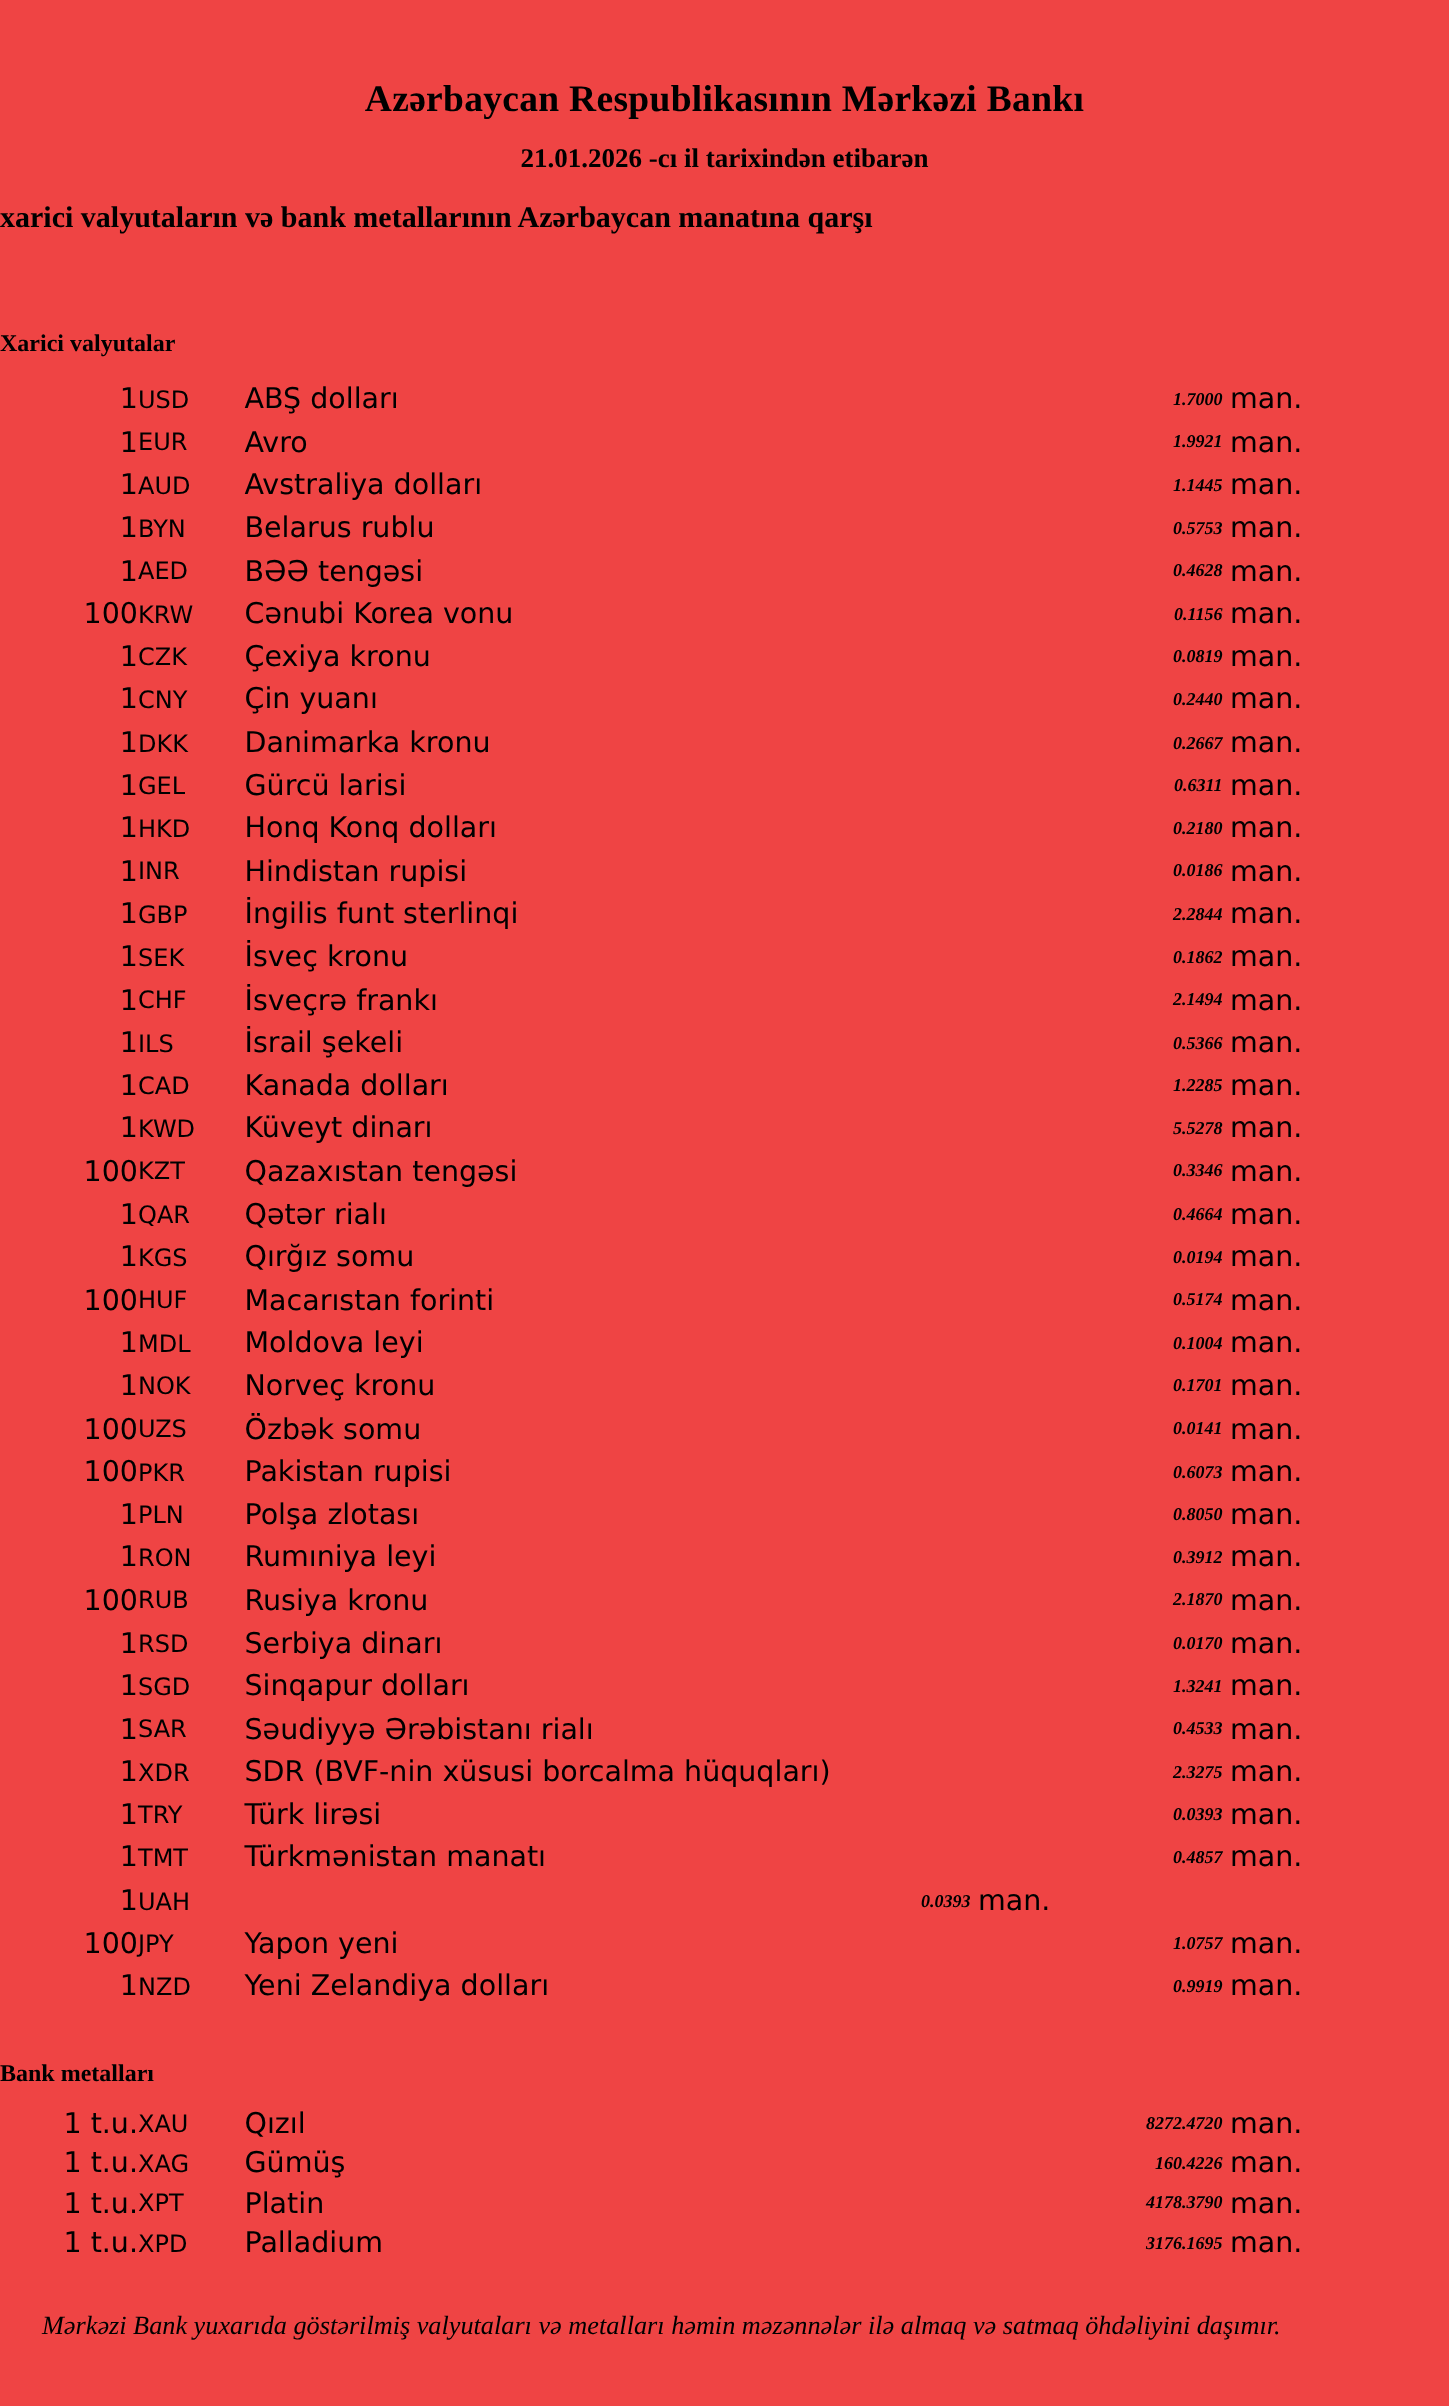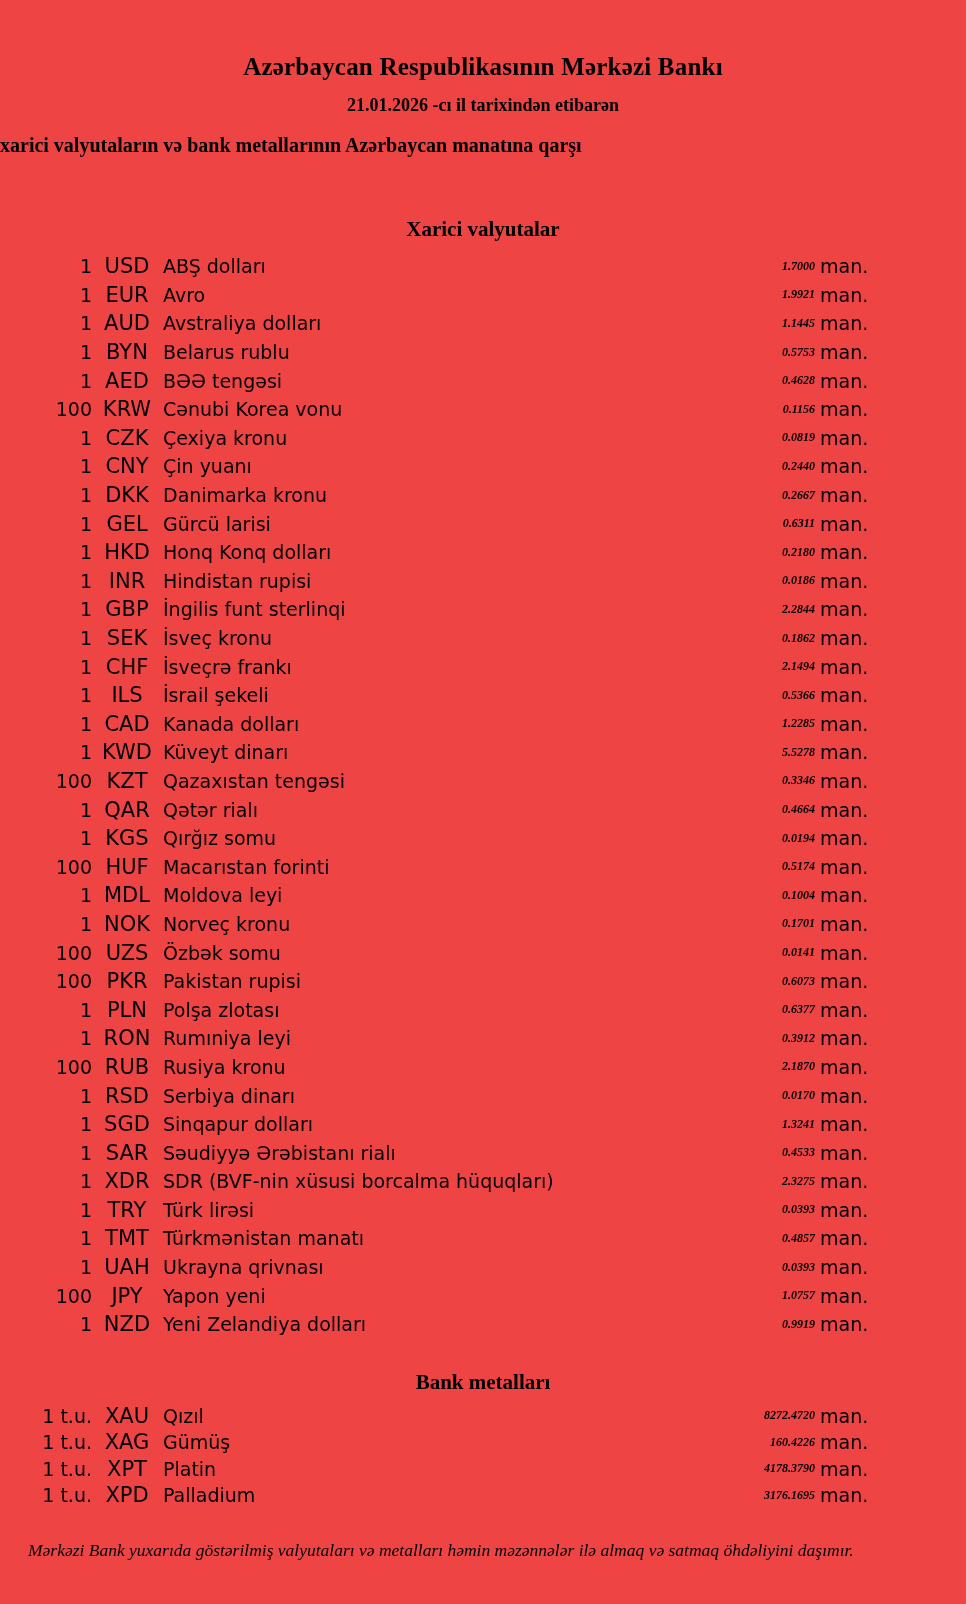--- a/index.html
+++ b/index.html
@@ -36,24 +36,24 @@
   .subtitle {
     margin-top: 16px;
     text-align: left;
     font-family: "Liberation Serif", serif;
     font-weight: bold;
     font-size: 20px;
     line-height: 25px;
   }
   .section-title {
     margin-top: 60px;
-    text-align: center;
+    text-align: left;
     font-family: "Liberation Serif", serif;
     font-weight: bold;
-    font-size: 21px;
+    font-size: 16px;
     line-height: 23px;
   }
   .section-title.metals {
     margin-top: 32px;
   }
   .rate-table {
     margin-top: 11px;
     width: 878px;
   }
   .metals-table {
@@ -67,22 +67,22 @@
   }
   .metals-table .row {
     height: 26.5px;
   }
   .cell-qty {
     text-align: right;
     font-size: 19px;
     white-space: nowrap;
   }
   .cell-code {
-    text-align: center;
-    font-size: 21px;
+    text-align: left;
+    font-size: 16px;
     white-space: nowrap;
   }
   .cell-name {
     text-align: left;
     font-size: 19px;
     padding-left: 1px;
     white-space: nowrap;
   }
   .cell-rate {
     text-align: right;
@@ -300,21 +300,21 @@
     <span class="cell-qty">100</span>
     <span class="cell-code">PKR</span>
     <span class="cell-name">Pakistan rupisi</span>
     <span class="cell-rate">0.6073</span>
     <span class="cell-unit">man.</span>
   </div>
       <div class="row">
     <span class="cell-qty">1</span>
     <span class="cell-code">PLN</span>
     <span class="cell-name">Polşa zlotası</span>
-    <span class="cell-rate">0.6377</span>
+    <span class="cell-rate">0.8050</span>
     <span class="cell-unit">man.</span>
   </div>
       <div class="row">
     <span class="cell-qty">1</span>
     <span class="cell-code">RON</span>
     <span class="cell-name">Rumıniya leyi</span>
     <span class="cell-rate">0.3912</span>
     <span class="cell-unit">man.</span>
   </div>
       <div class="row">
@@ -362,21 +362,20 @@
       <div class="row">
     <span class="cell-qty">1</span>
     <span class="cell-code">TMT</span>
     <span class="cell-name">Türkmənistan manatı</span>
     <span class="cell-rate">0.4857</span>
     <span class="cell-unit">man.</span>
   </div>
       <div class="row">
     <span class="cell-qty">1</span>
     <span class="cell-code">UAH</span>
-    <span class="cell-name">Ukrayna qrivnası</span>
     <span class="cell-rate">0.0393</span>
     <span class="cell-unit">man.</span>
   </div>
       <div class="row">
     <span class="cell-qty">100</span>
     <span class="cell-code">JPY</span>
     <span class="cell-name">Yapon yeni</span>
     <span class="cell-rate">1.0757</span>
     <span class="cell-unit">man.</span>
   </div>

